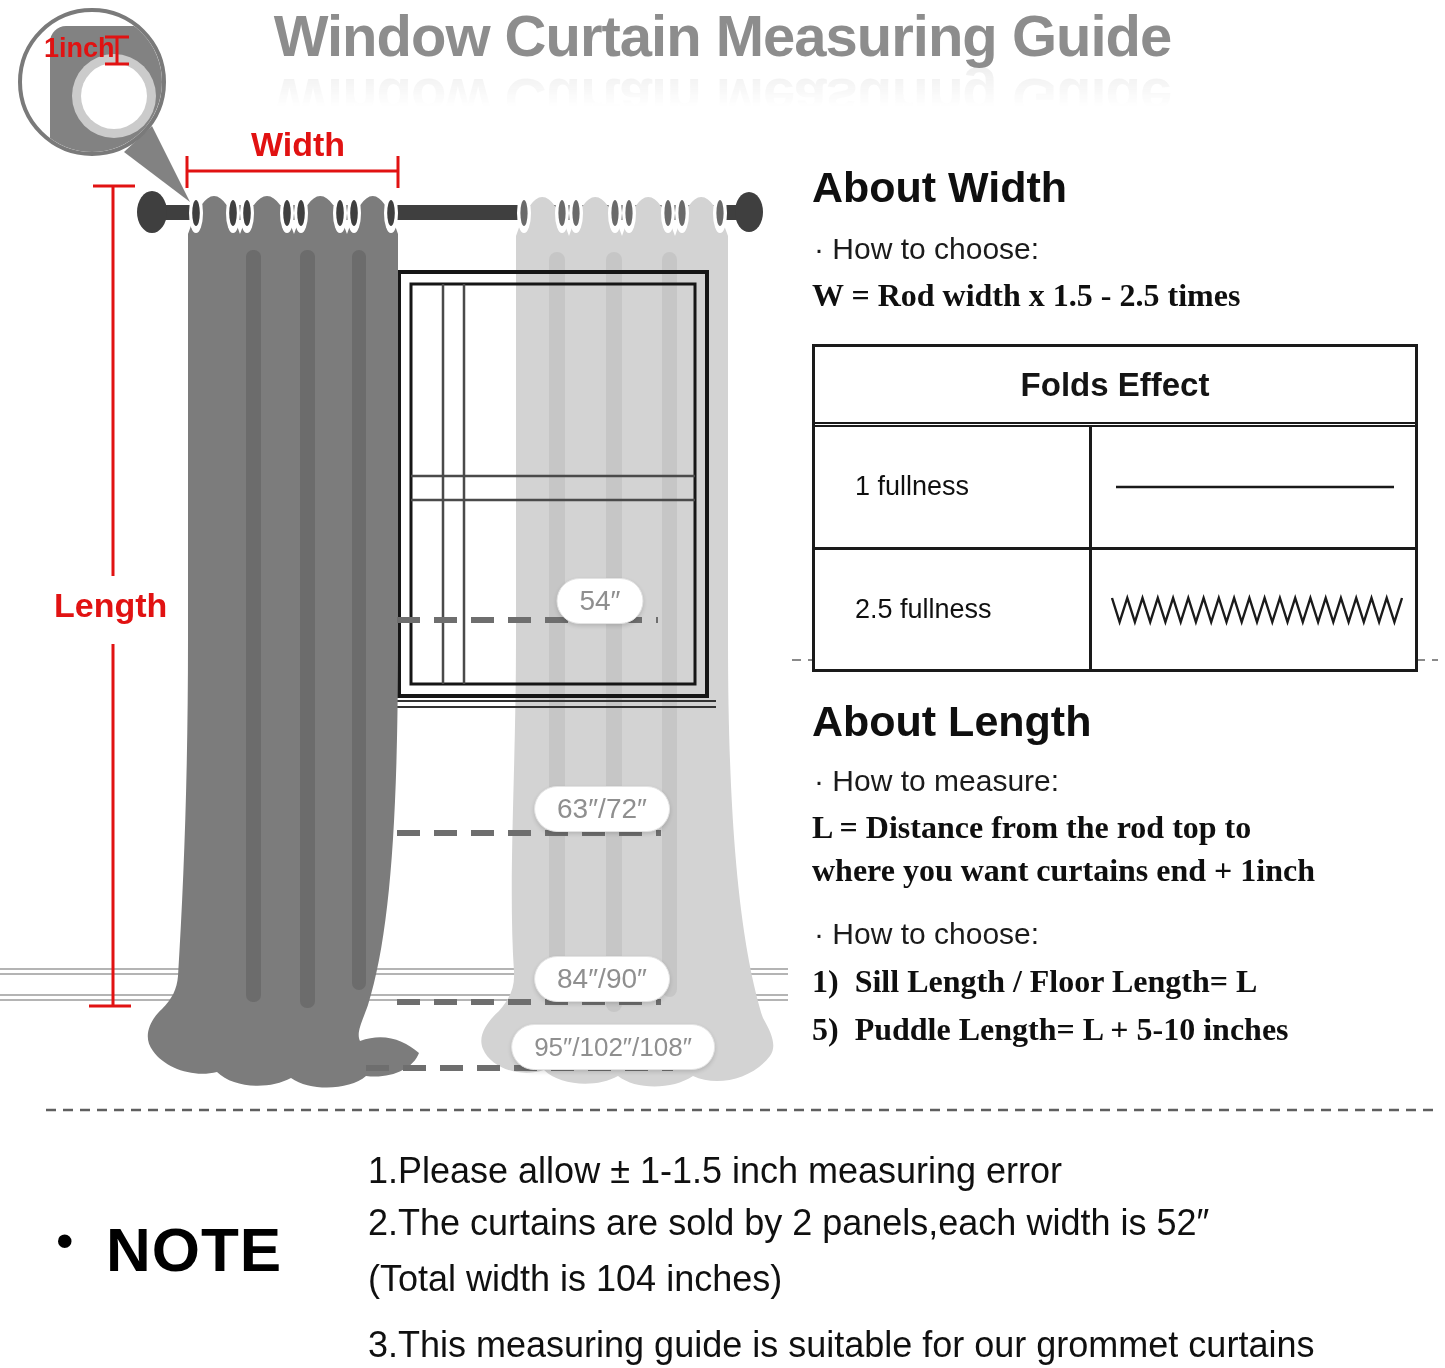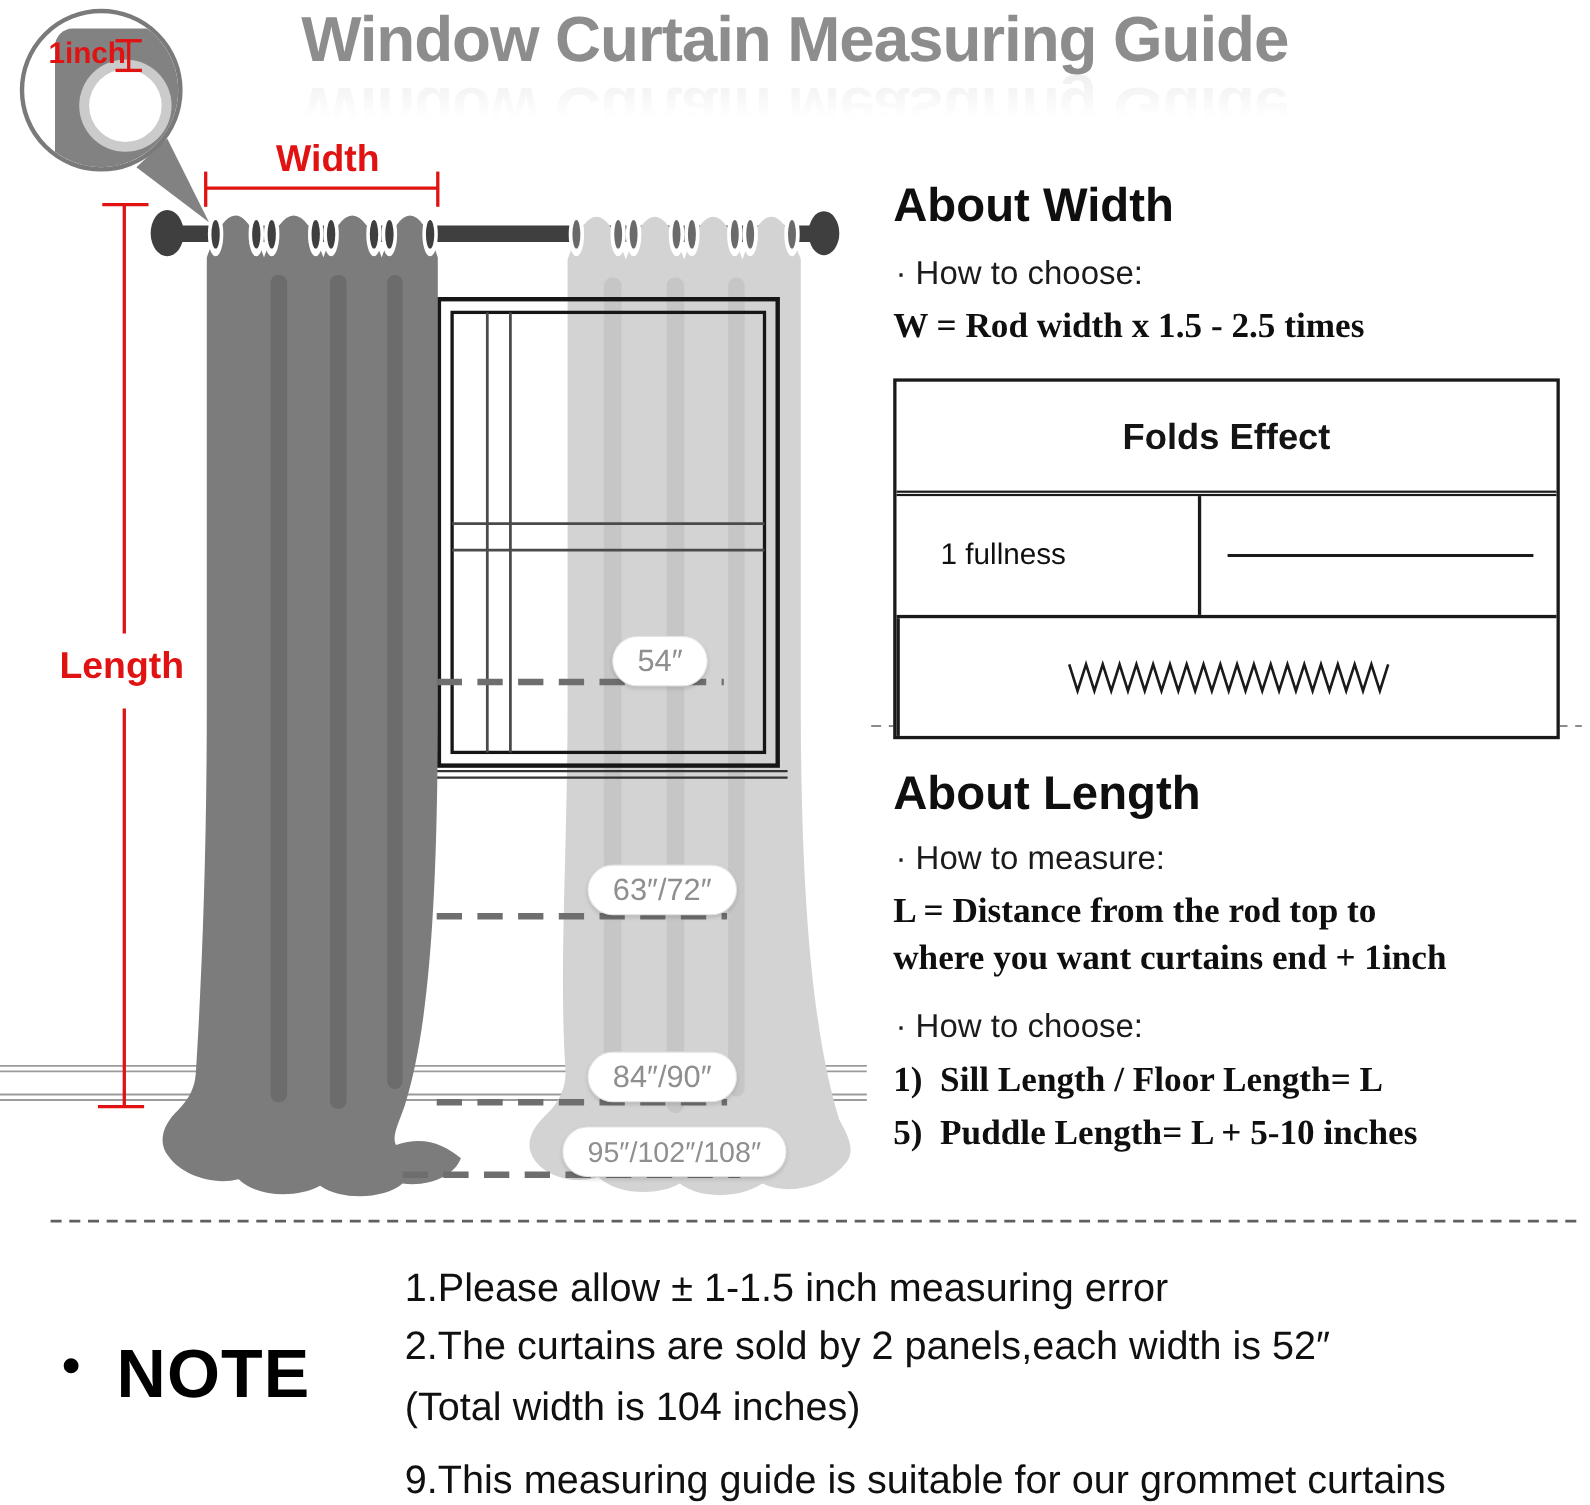--- a/index.html
+++ b/index.html
@@ -43,21 +43,21 @@
   .h1{font-size:43px;font-weight:700;color:#0f0f0f;white-space:nowrap;}
   .bullet-line{font-size:30px;color:#1b1b1b;white-space:nowrap;}
   .strong-line{font-size:32px;font-weight:700;color:#0f0f0f;white-space:nowrap;font-family:Liberation Serif, serif;}
   .opt{white-space:pre;}
 
   .ftable{
     left:812px;top:344px;width:606px;height:328px;box-sizing:border-box;
     border:3px solid #1a1a1a;display:flex;flex-direction:column;background:#fff;
   }
   .ft-header{
-    height:104px;flex:none;display:flex;align-items:center;justify-content:center;
+    height:80px;flex:none;display:flex;align-items:center;justify-content:center;
     font-size:33px;font-weight:700;border-bottom:5px double #1a1a1a;box-sizing:border-box;text-align:center;
   }
   .ft-row{flex:1;display:flex;min-height:0;}
   .ft-row + .ft-row{border-top:3px solid #1a1a1a;}
   .ft-label{
     width:274px;flex:none;box-sizing:border-box;display:flex;align-items:center;
     padding-left:40px;font-size:27px;color:#101010;
   }
   .ft-art{flex:1;border-left:3px solid #1a1a1a;display:flex;align-items:center;justify-content:center;}
   .ft-art svg{display:block;}
@@ -224,20 +224,21 @@
     <div class="ft-header">Folds Effect</div>
     <div class="ft-row">
       <div class="ft-label">1 fullness</div>
       <div class="ft-art">
         <svg width="330" height="70" viewBox="0 0 330 70">
             <line x1="24" y1="35" x2="302" y2="35" stroke="#1a1a1a" stroke-width="2.6"></line>
           </svg>
       </div>
     </div>
     <div class="ft-row">
+      <div class="ft-label">2.5 fullness</div>
       <div class="ft-art">
         <svg width="330" height="70" viewBox="0 0 330 70">
             <polyline fill="none" stroke="#1a1a1a" stroke-width="2.4" points="20.0,24 27.6,48 35.3,24 42.9,48 50.5,24 58.2,48 65.8,24 73.4,48 81.1,24 88.7,48 96.3,24 103.9,48 111.6,24 119.2,48 126.8,24 134.5,48 142.1,24 149.7,48 157.4,24 165.0,48 172.6,24 180.3,48 187.9,24 195.5,48 203.2,24 210.8,48 218.4,24 226.1,48 233.7,24 241.3,48 248.9,24 256.6,48 264.2,24 271.8,48 279.5,24 287.1,48 294.7,24 302.4,48 310.0,24"></polyline>
           </svg>
       </div>
     </div>
   </div>
 
   <div class="abs h1" style="left:812px;top:697px;">About Length</div>
   <div class="abs bullet-line" style="left:814px;top:764px;">· How to measure:</div>
@@ -245,15 +246,15 @@
   <div class="abs strong-line" style="left:812px;top:852px;">where you want curtains end + 1inch</div>
   <div class="abs bullet-line" style="left:814px;top:917px;">· How to choose:</div>
   <div class="abs strong-line opt" style="left:812px;top:963px;">1)  Sill Length / Floor Length= L</div>
   <div class="abs strong-line opt" style="left:812px;top:1011px;">5)  Puddle Length= L + 5-10 inches</div>
 
   <div class="abs note-bullet">•</div>
   <div class="abs note-head">NOTE</div>
   <div class="abs note-item" style="top:1150px;">1.Please allow ± 1-1.5 inch measuring error</div>
   <div class="abs note-item" style="top:1202px;">2.The curtains are sold by 2 panels,each width is 52″</div>
   <div class="abs note-item" style="top:1258px;">(Total width is 104 inches)</div>
-  <div class="abs note-item" style="top:1324px;">9.This measuring guide is suitable for our grommet curtains</div>
+  <div class="abs note-item" style="top:1324px;">3.This measuring guide is suitable for our grommet curtains</div>
 
 </div>
 
 </body></html>

